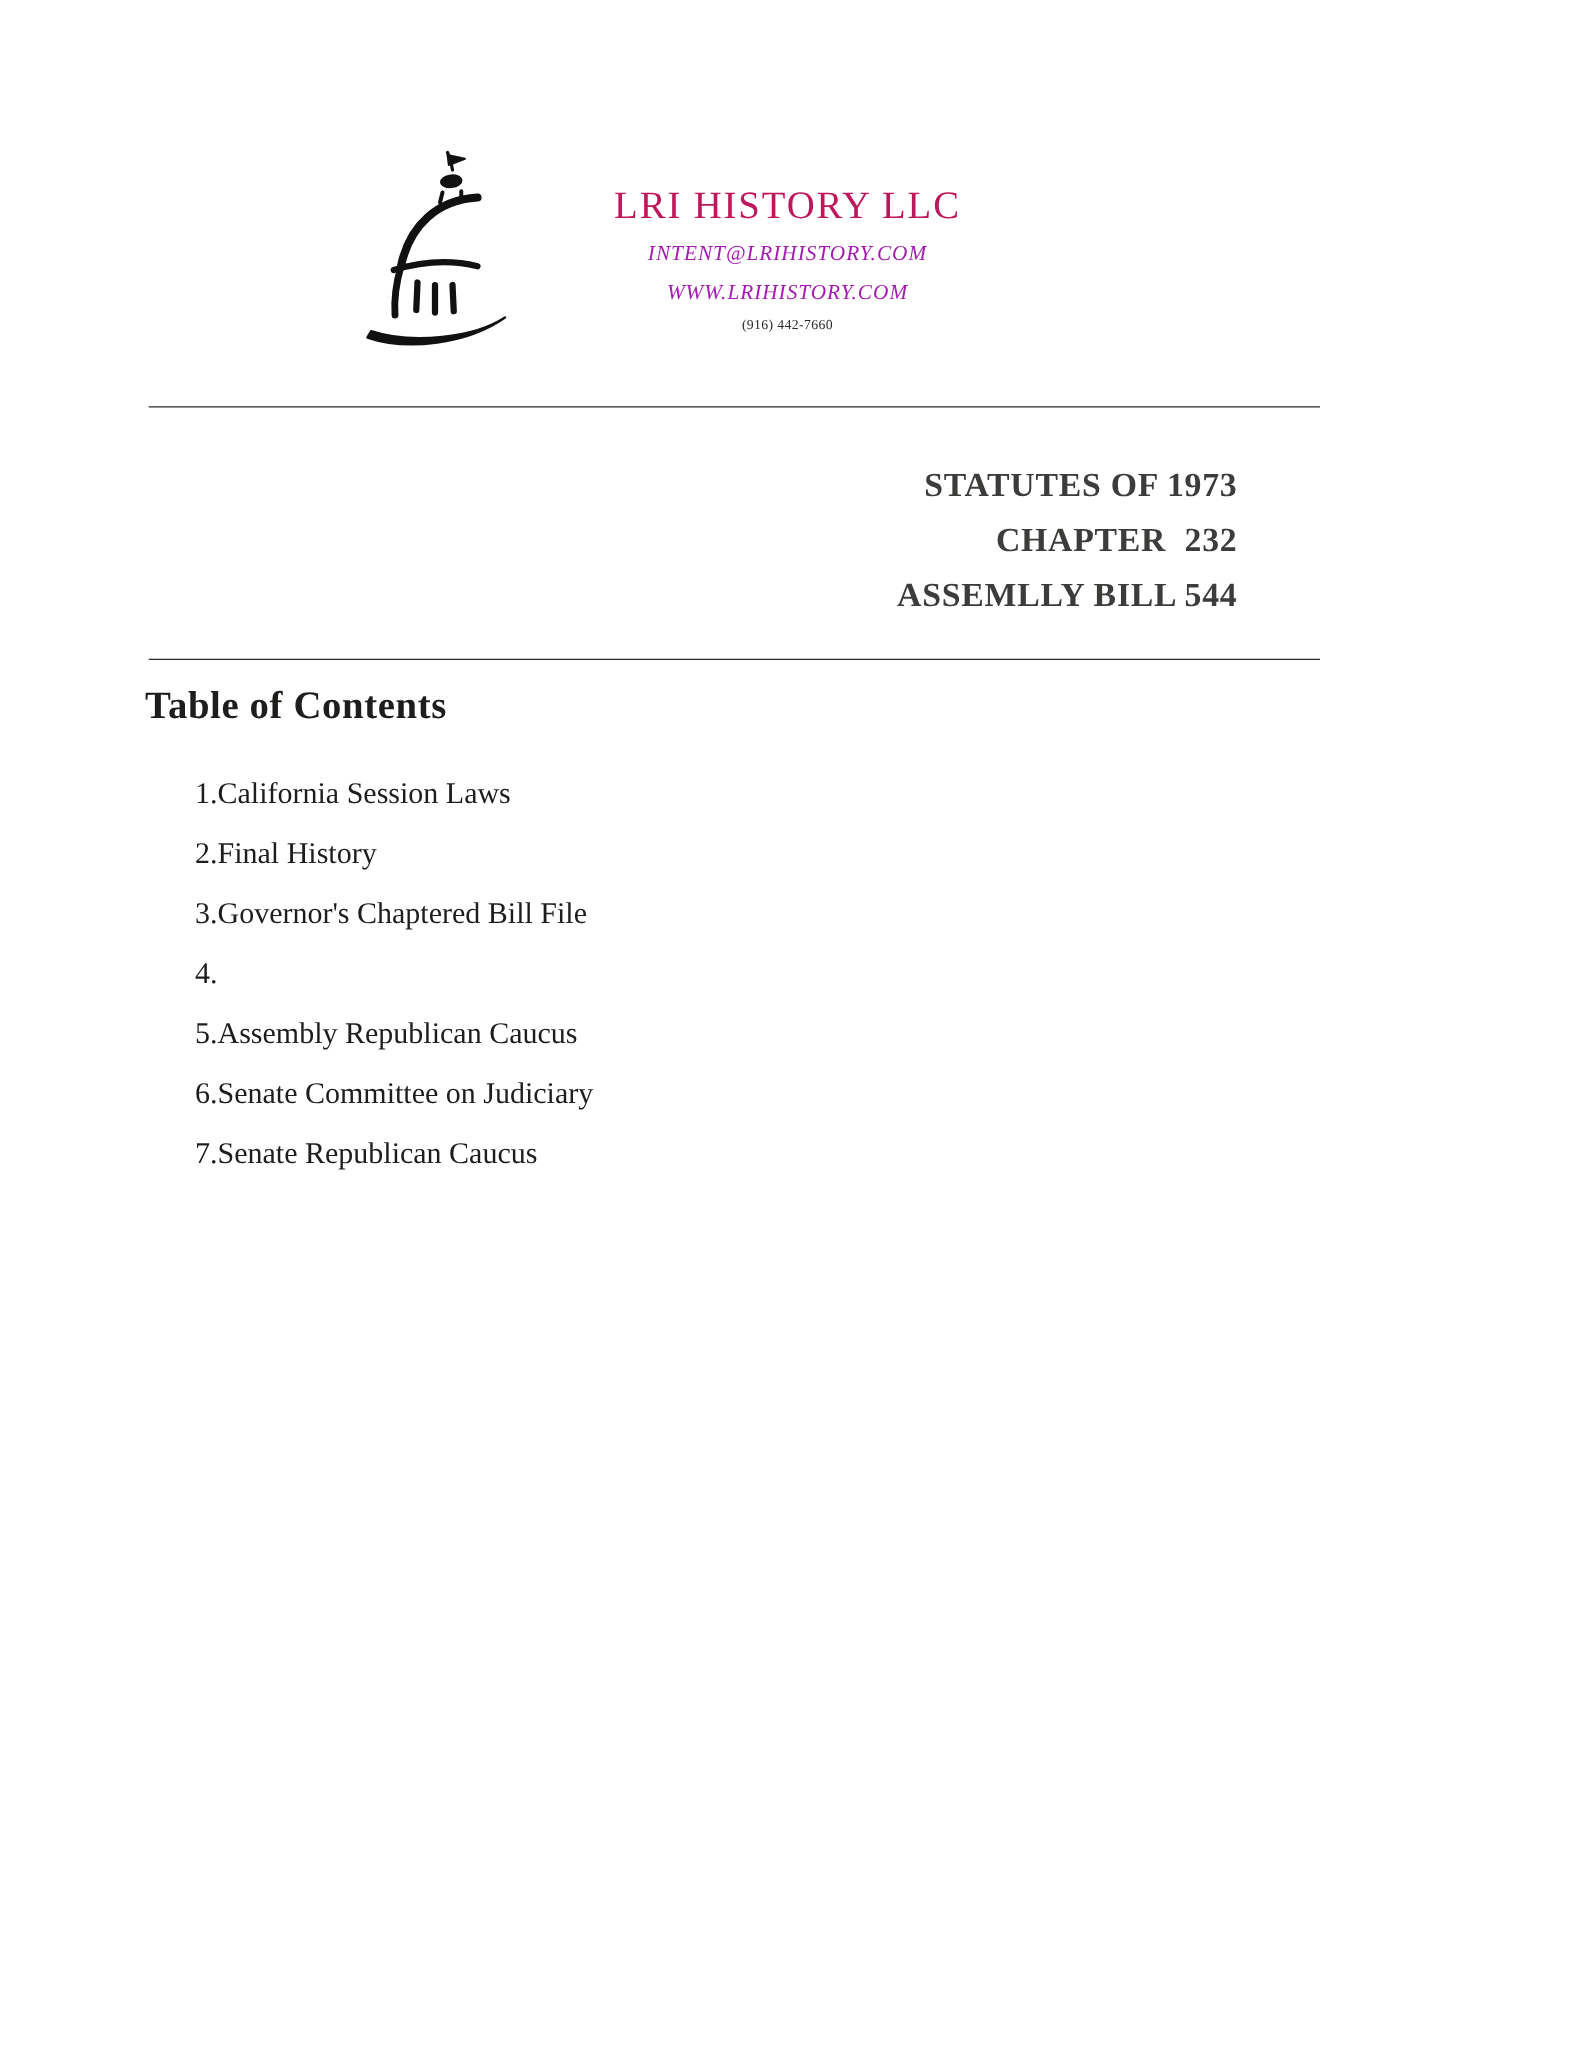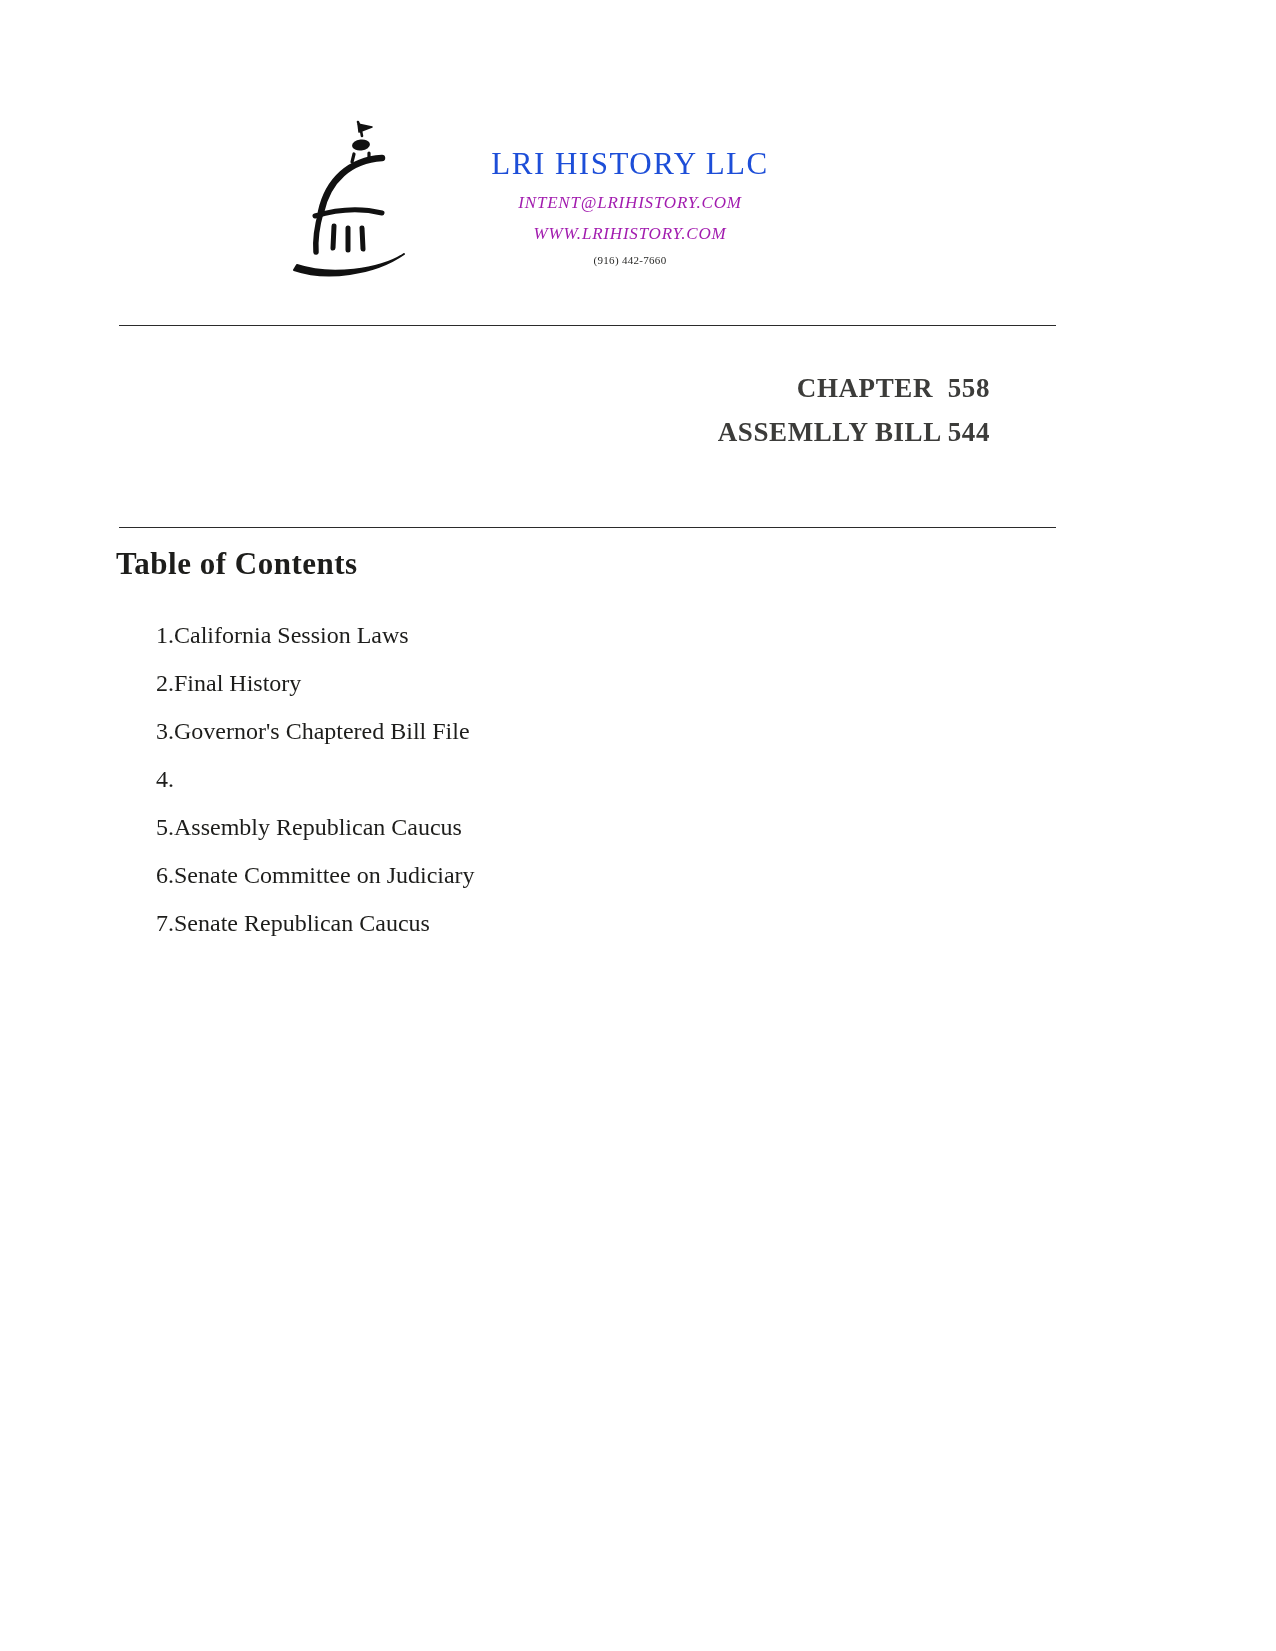--- a/index.html
+++ b/index.html
@@ -23,21 +23,21 @@
   }
   .logo-wrap { width:150px; height:170px; flex:0 0 auto; }
   .logo-wrap svg { width:150px; height:170px; display:block; }
   .header-text {
     display:flex; flex-direction:column; align-items:center;
     margin-left:42px; padding-top:28px; min-width:300px;
   }
   .company-name {
     font-size:31px;
     letter-spacing:1.5px;
-    color:#1d4ed8;
+    color:#be185d;
     white-space:nowrap;
   }
   .contact-line {
     font-size:17px;
     letter-spacing:0.8px;
     margin-top:11px;
     color:#a21caf;
     white-space:nowrap;
     font-style:italic;
   }
@@ -134,21 +134,22 @@
       <div class="contact-line">INTENT@LRIHISTORY.COM</div>
       <div class="contact-line">WWW.LRIHISTORY.COM</div>
       <div class="phone-line">(916) 442-7660</div>
     </div>
   </div>
 
   <hr class="divider divider-top">
   <hr class="divider divider-bottom">
 
   <div class="title-block">
-    <div class="title-line">CHAPTER  558</div>
+    <div class="title-line">STATUTES OF 1973</div>
+    <div class="title-line">CHAPTER  232</div>
     <div class="title-line">ASSEMLLY BILL 544</div>
   </div>
 
   <div class="toc-heading">Table of Contents</div>
 
   <div class="toc-list">
     <div class="toc-item">
       <span class="toc-num">1.</span>
       <span class="toc-label">California Session Laws</span>
     </div>

